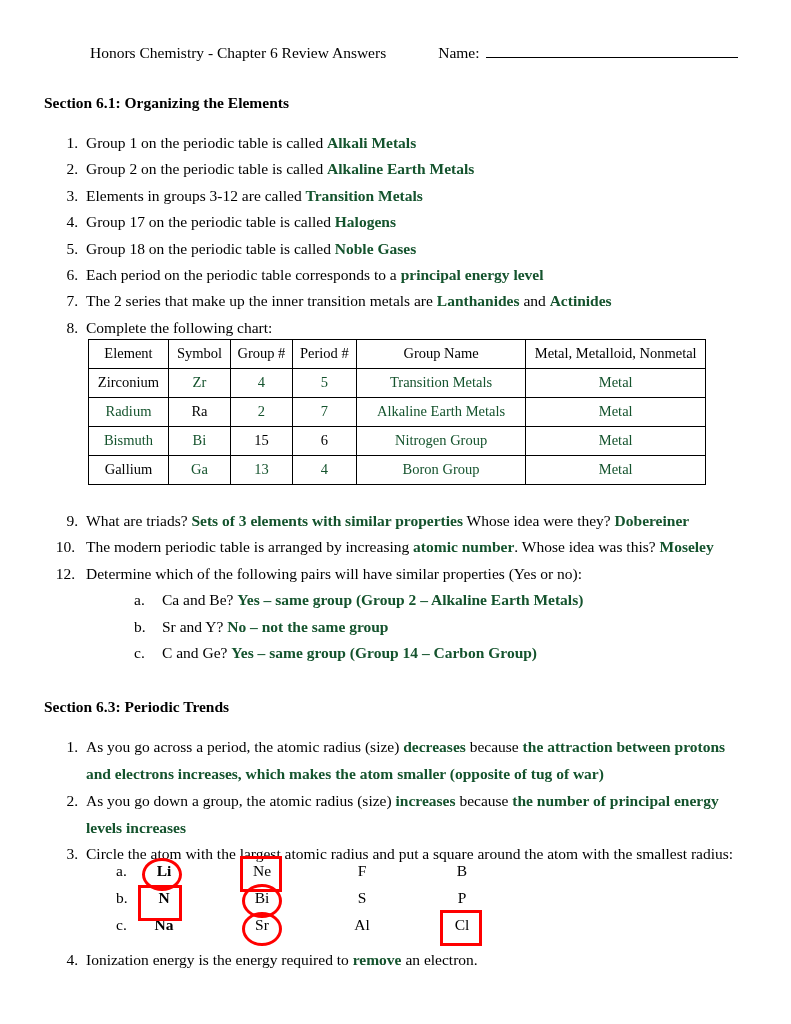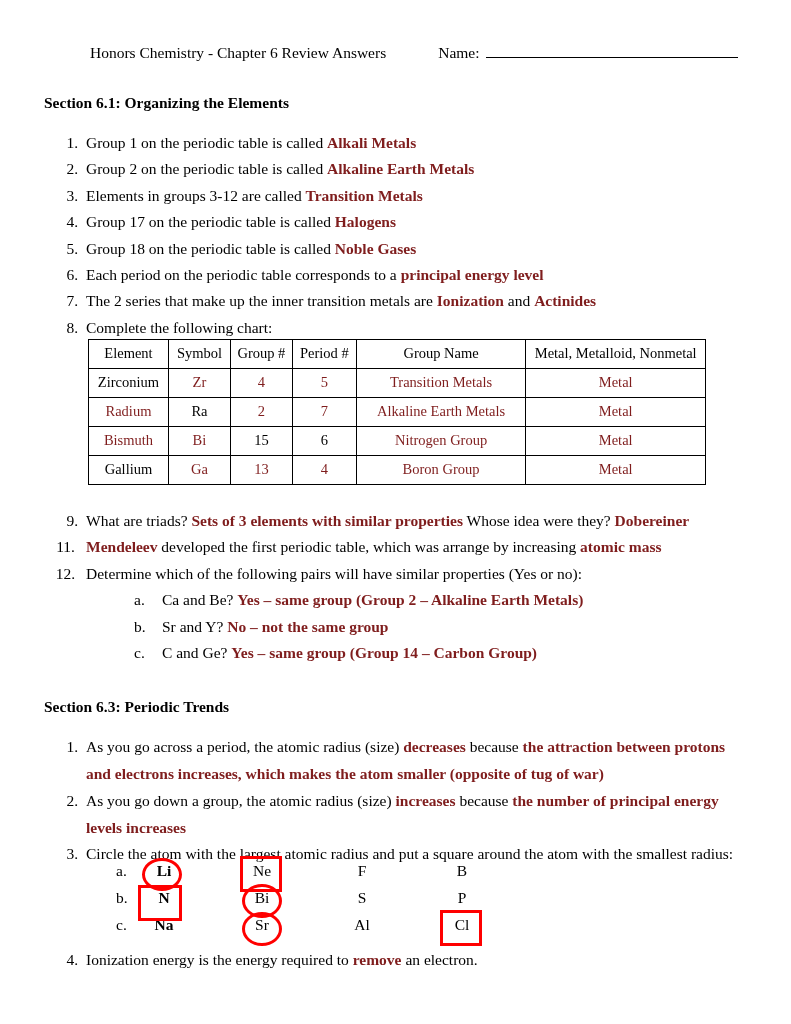--- a/index.html
+++ b/index.html
@@ -58,21 +58,21 @@
     margin-bottom: 0px;
   }
   .li > .num {
     position: absolute;
     left: 0px;
     width: 34px;
     text-align: right;
     font-size: 15.5px;
   }
   .li.wide > .num { left: -3px; }
-  .r { color: #7f1d1d; font-weight: bold; }
+  .r { color: #14532d; font-weight: bold; }
 
   
   .chart-wrap { position: absolute; left: 88px; top: 339px; width: 596px; }
   table.chart {
     border-collapse: collapse;
     width: 618px;
     font-size: 14.5px;
   }
   table.chart td, table.chart th {
     border: 1px solid #000;
@@ -152,21 +152,21 @@
     <div class="li">
       <span class="num">4.</span><span>Group 17 on the periodic table is called </span><span class="r">Halogens</span>
     </div>
     <div class="li">
       <span class="num">5.</span><span>Group 18 on the periodic table is called </span><span class="r">Noble Gases</span>
     </div>
     <div class="li">
       <span class="num">6.</span><span>Each period on the periodic table corresponds to a </span><span class="r">principal energy level</span>
     </div>
     <div class="li">
-      <span class="num">7.</span><span> The 2 series that make up the inner transition metals are </span><span class="r">Ionization</span><span> and </span><span class="r">Actinides</span>
+      <span class="num">7.</span><span> The 2 series that make up the inner transition metals are </span><span class="r">Lanthanides</span><span> and </span><span class="r">Actinides</span>
     </div>
     <div class="li">
       <span class="num">8.</span><span>Complete the following chart:</span>
     </div>
   </div>
 
   <div class="chart-wrap">
     <table class="chart">
       <thead>
         <tr>
@@ -213,21 +213,21 @@
         </tr>
       </tbody>
     </table>
   </div>
 
   <div class="olist" id="list9">
     <div class="li">
       <span class="num">9.</span><span> What are triads? </span><span class="r">Sets of 3 elements with similar properties</span><span> Whose idea were they? </span><span class="r">Dobereiner</span>
     </div>
     <div class="li wide">
-      <span class="num">11.</span><span class="r">Mendeleev</span><span> developed the first periodic table, which was arrange by increasing </span><span class="r">atomic mass</span>
+      <span class="num">10.</span><span>The modern periodic table is arranged by increasing </span><span class="r">atomic number</span><span>. Whose idea was this? </span><span class="r">Moseley</span>
     </div>
     <div class="li wide">
       <span class="num">12.</span><span>Determine which of the following pairs will have similar properties (Yes or no):</span>
       <div class="sublist">
         <div class="sub-li">
           <span class="alpha">a.</span><span>Ca and Be? </span><span class="r">Yes – same group (Group 2 – Alkaline Earth Metals)</span>
         </div>
         <div class="sub-li">
           <span class="alpha">b.</span><span>Sr and Y? </span><span class="r">No – not the same group</span>
         </div>

